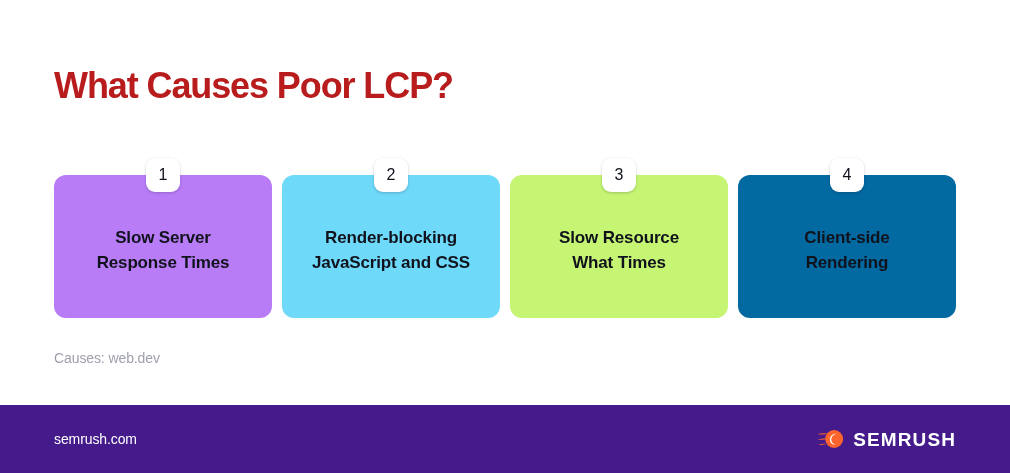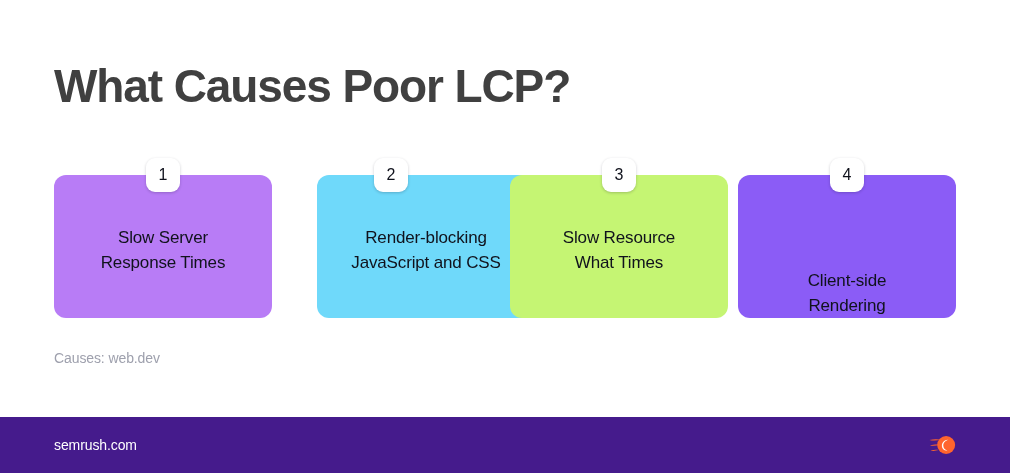--- a/index.html
+++ b/index.html
@@ -22,25 +22,25 @@
     background: #ffffff;
     box-sizing: border-box;
   }
 
   
   .title {
     position: absolute;
     left: 54px;
     top: 58px;
     margin: 0;
-    font-size: 46px;
+    font-size: 36px;
     line-height: 56px;
     font-weight: 700;
     letter-spacing: -1.1px;
-    color: #404040;
+    color: #b91c1c;
     white-space: nowrap;
   }
 
   
   .cards {
     position: absolute;
     left: 54px;
     top: 158px;
     width: 902px;
     height: 160px;
@@ -61,21 +61,21 @@
     border-radius: 12px;
     box-sizing: border-box;
     display: flex;
     align-items: flex-start;
     justify-content: center;
     padding-top: 50px;
   }
   .card-label {
     font-size: 17px;
     line-height: 25px;
-    font-weight: 400;
+    font-weight: 700;
     color: #10121c;
     text-align: center;
     letter-spacing: -0.15px;
     white-space: pre-line;
   }
   .badge {
     position: absolute;
     top: 0;
     left: 50%;
     transform: translateX(-50%);
@@ -104,21 +104,21 @@
     color: #9ea0ad;
     letter-spacing: -0.1px;
   }
 
   
   .footer {
     position: absolute;
     left: 0;
     bottom: 0;
     width: 1010px;
-    height: 56px;
+    height: 68px;
     background: #451b8c;
     display: flex;
     align-items: center;
   }
   .footer-url {
     position: absolute;
     left: 54px;
     font-size: 14px;
     line-height: 20px;
     color: #ffffff;
@@ -156,52 +156,53 @@
     <div class="card-wrap">
       <div class="badge">1</div>
       <div class="card" style="background-color: rgb(184, 124, 246);">
         <div class="card-label">Slow Server
 Response Times</div>
       </div>
     </div>
 
     <div class="card-wrap">
       <div class="badge">2</div>
-      <div class="card" style="background-color: rgb(111, 217, 250); margin-left: 35px;">
+      <div class="card" style="background-color: rgb(111, 217, 250);">
         <div class="card-label">Render-blocking
 JavaScript and CSS</div>
       </div>
     </div>
 
     <div class="card-wrap">
       <div class="badge">3</div>
       <div class="card" style="background-color: rgb(197, 245, 115);">
         <div class="card-label">Slow Resource
 What Times</div>
       </div>
     </div>
 
     <div class="card-wrap">
       <div class="badge">4</div>
-      <div class="card" style="background-color: #8b5cf6; align-items: flex-end;">
+      <div class="card" style="background-color: #0369a1;">
         <div class="card-label">Client-side
 Rendering</div>
       </div>
     </div>
 
   </div>
 
   <div class="source">Causes: web.dev</div>
 
   <div class="footer" style="background-color: rgb(69, 27, 140);">
     <div class="footer-url">semrush.com</div>
     <div class="brand">
       <svg class="brand-mark" viewBox="0 0 34 25">
         <path d="M0.5 6.2 C6.5 5.0 11.5 5.2 15.0 6.0 C11.0 6.6 6.0 7.4 0.5 6.2 Z" fill="#FF642D"></path>
         <path d="M1.2 13.0 C6.4 11.6 10.4 11.6 13.6 12.2 C9.6 13.0 5.6 13.9 1.2 13.0 Z" fill="#FF642D"></path>
         <path d="M2.0 19.6 C6.0 18.4 9.4 18.4 12.0 18.9 C8.6 19.7 5.4 20.4 2.0 19.6 Z" fill="#FF642D"></path>
         <circle cx="21.6" cy="12.5" r="11.3" fill="#FF642D"></circle>
         <path d="M25.4 5.6 C21.0 6.6 18.0 9.6 18.0 13.2 C18.0 16.3 20.0 18.7 23.2 19.6 C19.4 19.9 16.2 17.3 16.2 13.4 C16.2 9.2 20.0 5.6 25.4 5.6 Z" fill="#ffffff"></path>
       </svg>
+      <span class="brand-text">SEMRUSH</span>
     </div>
   </div>
 
 </div>
 
 </body></html>

